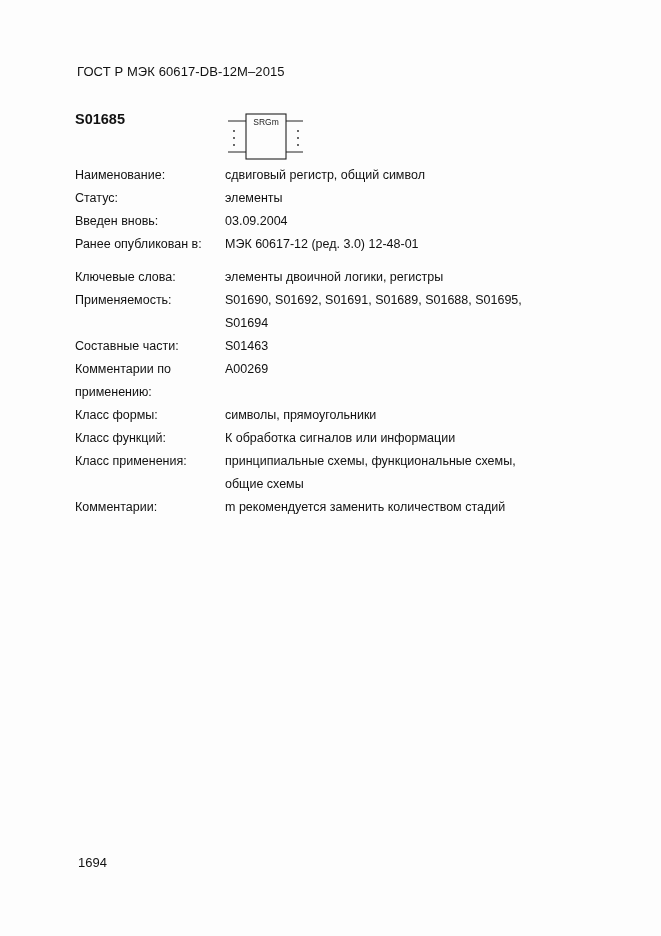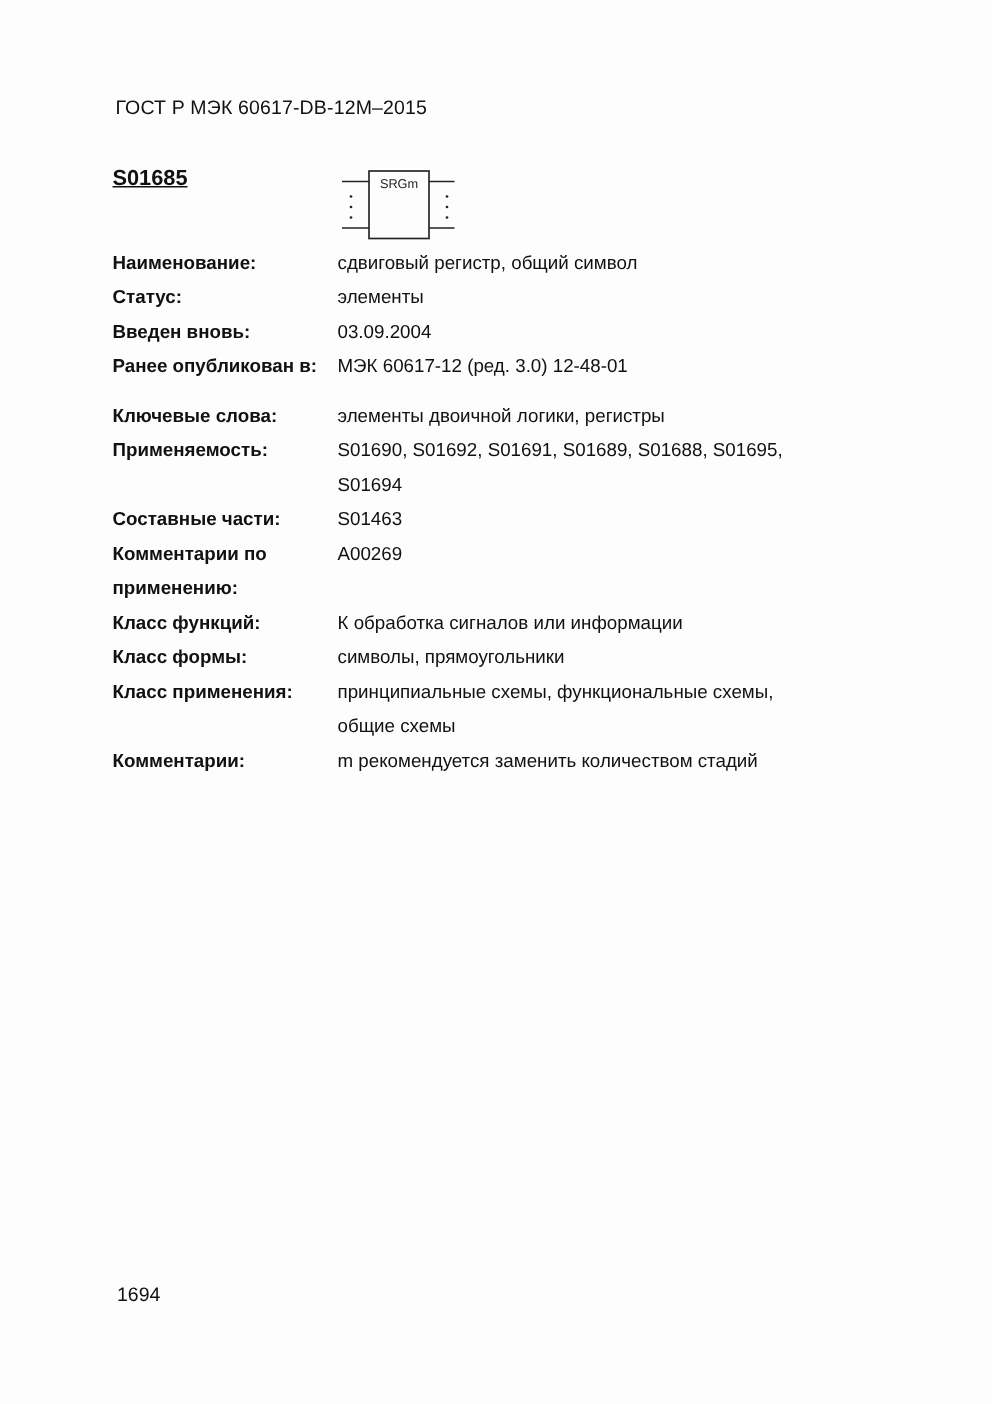--- a/index.html
+++ b/index.html
@@ -10,32 +10,32 @@
       font-family: "Liberation Sans", sans-serif;
       color: #111;
       overflow: hidden;
     }
     .header {
       position: absolute; left: 77px; top: 64px;
       font-size: 13px; font-weight: normal; letter-spacing: 0.1px;
     }
     .code {
       position: absolute; left: 75px; top: 111px;
-      font-size: 14.5px; font-weight: bold; text-decoration: underline;
+      font-size: 14.5px; font-weight: bold;
     }
     .symbol {
       position: absolute; left: 226px; top: 112px;
       width: 80px; height: 50px;
     }
     .fields {
       position: absolute; left: 75px; top: 164px;
       font-size: 12.5px; line-height: 23px;
     }
     .row { display: flex; }
-    .row .lbl { width: 150px; flex: none; font-weight: bold; }
+    .row .lbl { width: 150px; flex: none; }
     .row .val { width: 330px; }
     .gap { height: 10px; }
     .page-num {
       position: absolute; left: 78px; top: 855px;
       font-size: 13px;
     }
   </style>
 </head>
 <body>
 
@@ -90,26 +90,26 @@
   </div>
   <div class="row">
     <div class="lbl">Составные части:</div>
     <div class="val">S01463</div>
   </div>
   <div class="row">
     <div class="lbl" style="width:120px;margin-right:30px">Комментарии по применению:</div>
     <div class="val">A00269</div>
   </div>
   <div class="row">
+    <div class="lbl">Класс формы:</div>
+    <div class="val">символы, прямоугольники</div>
+  </div>
+  <div class="row">
     <div class="lbl">Класс функций:</div>
     <div class="val">К обработка сигналов или информации</div>
-  </div>
-  <div class="row">
-    <div class="lbl">Класс формы:</div>
-    <div class="val">символы, прямоугольники</div>
   </div>
   <div class="row">
     <div class="lbl">Класс применения:</div>
     <div class="val" style="width:315px">принципиальные схемы, функциональные схемы, общие схемы</div>
   </div>
   <div class="row">
     <div class="lbl">Комментарии:</div>
     <div class="val">m рекомендуется заменить количеством стадий</div>
   </div>
 </div>

